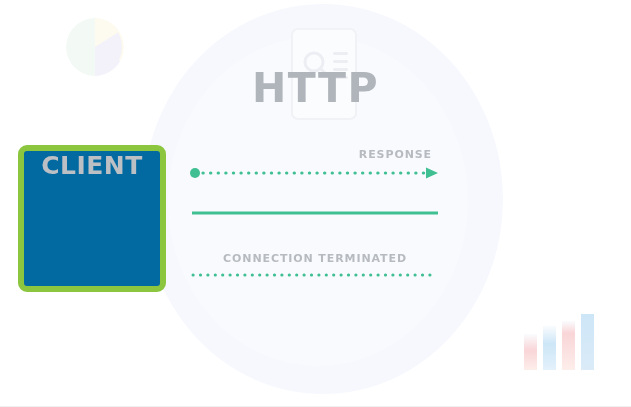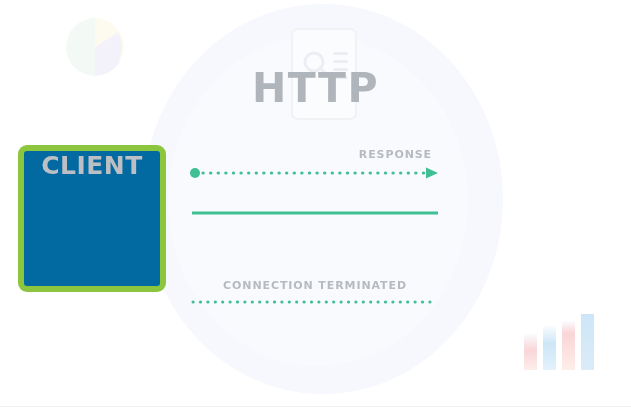--- a/index.html
+++ b/index.html
@@ -123,21 +123,21 @@
     width: 250px;
     height: 140px;
   }
   .flow-row {
     position: absolute;
     left: 0;
     width: 250px;
   }
   .flow-row.request   { top: 0px; }
   .flow-row.response  { top: 56px; }
-  .flow-row.terminated{ top: 104px; margin-top: 27px; }
+  .flow-row.terminated{ top: 104px; }
 
   .flow-label {
     font-family: "DejaVu Sans", sans-serif;
     font-size: 11px;
     font-weight: bold;
     letter-spacing: 0.9px;
     color: #b7bbc0;
     white-space: nowrap;
     user-select: none;
     line-height: 14px;

